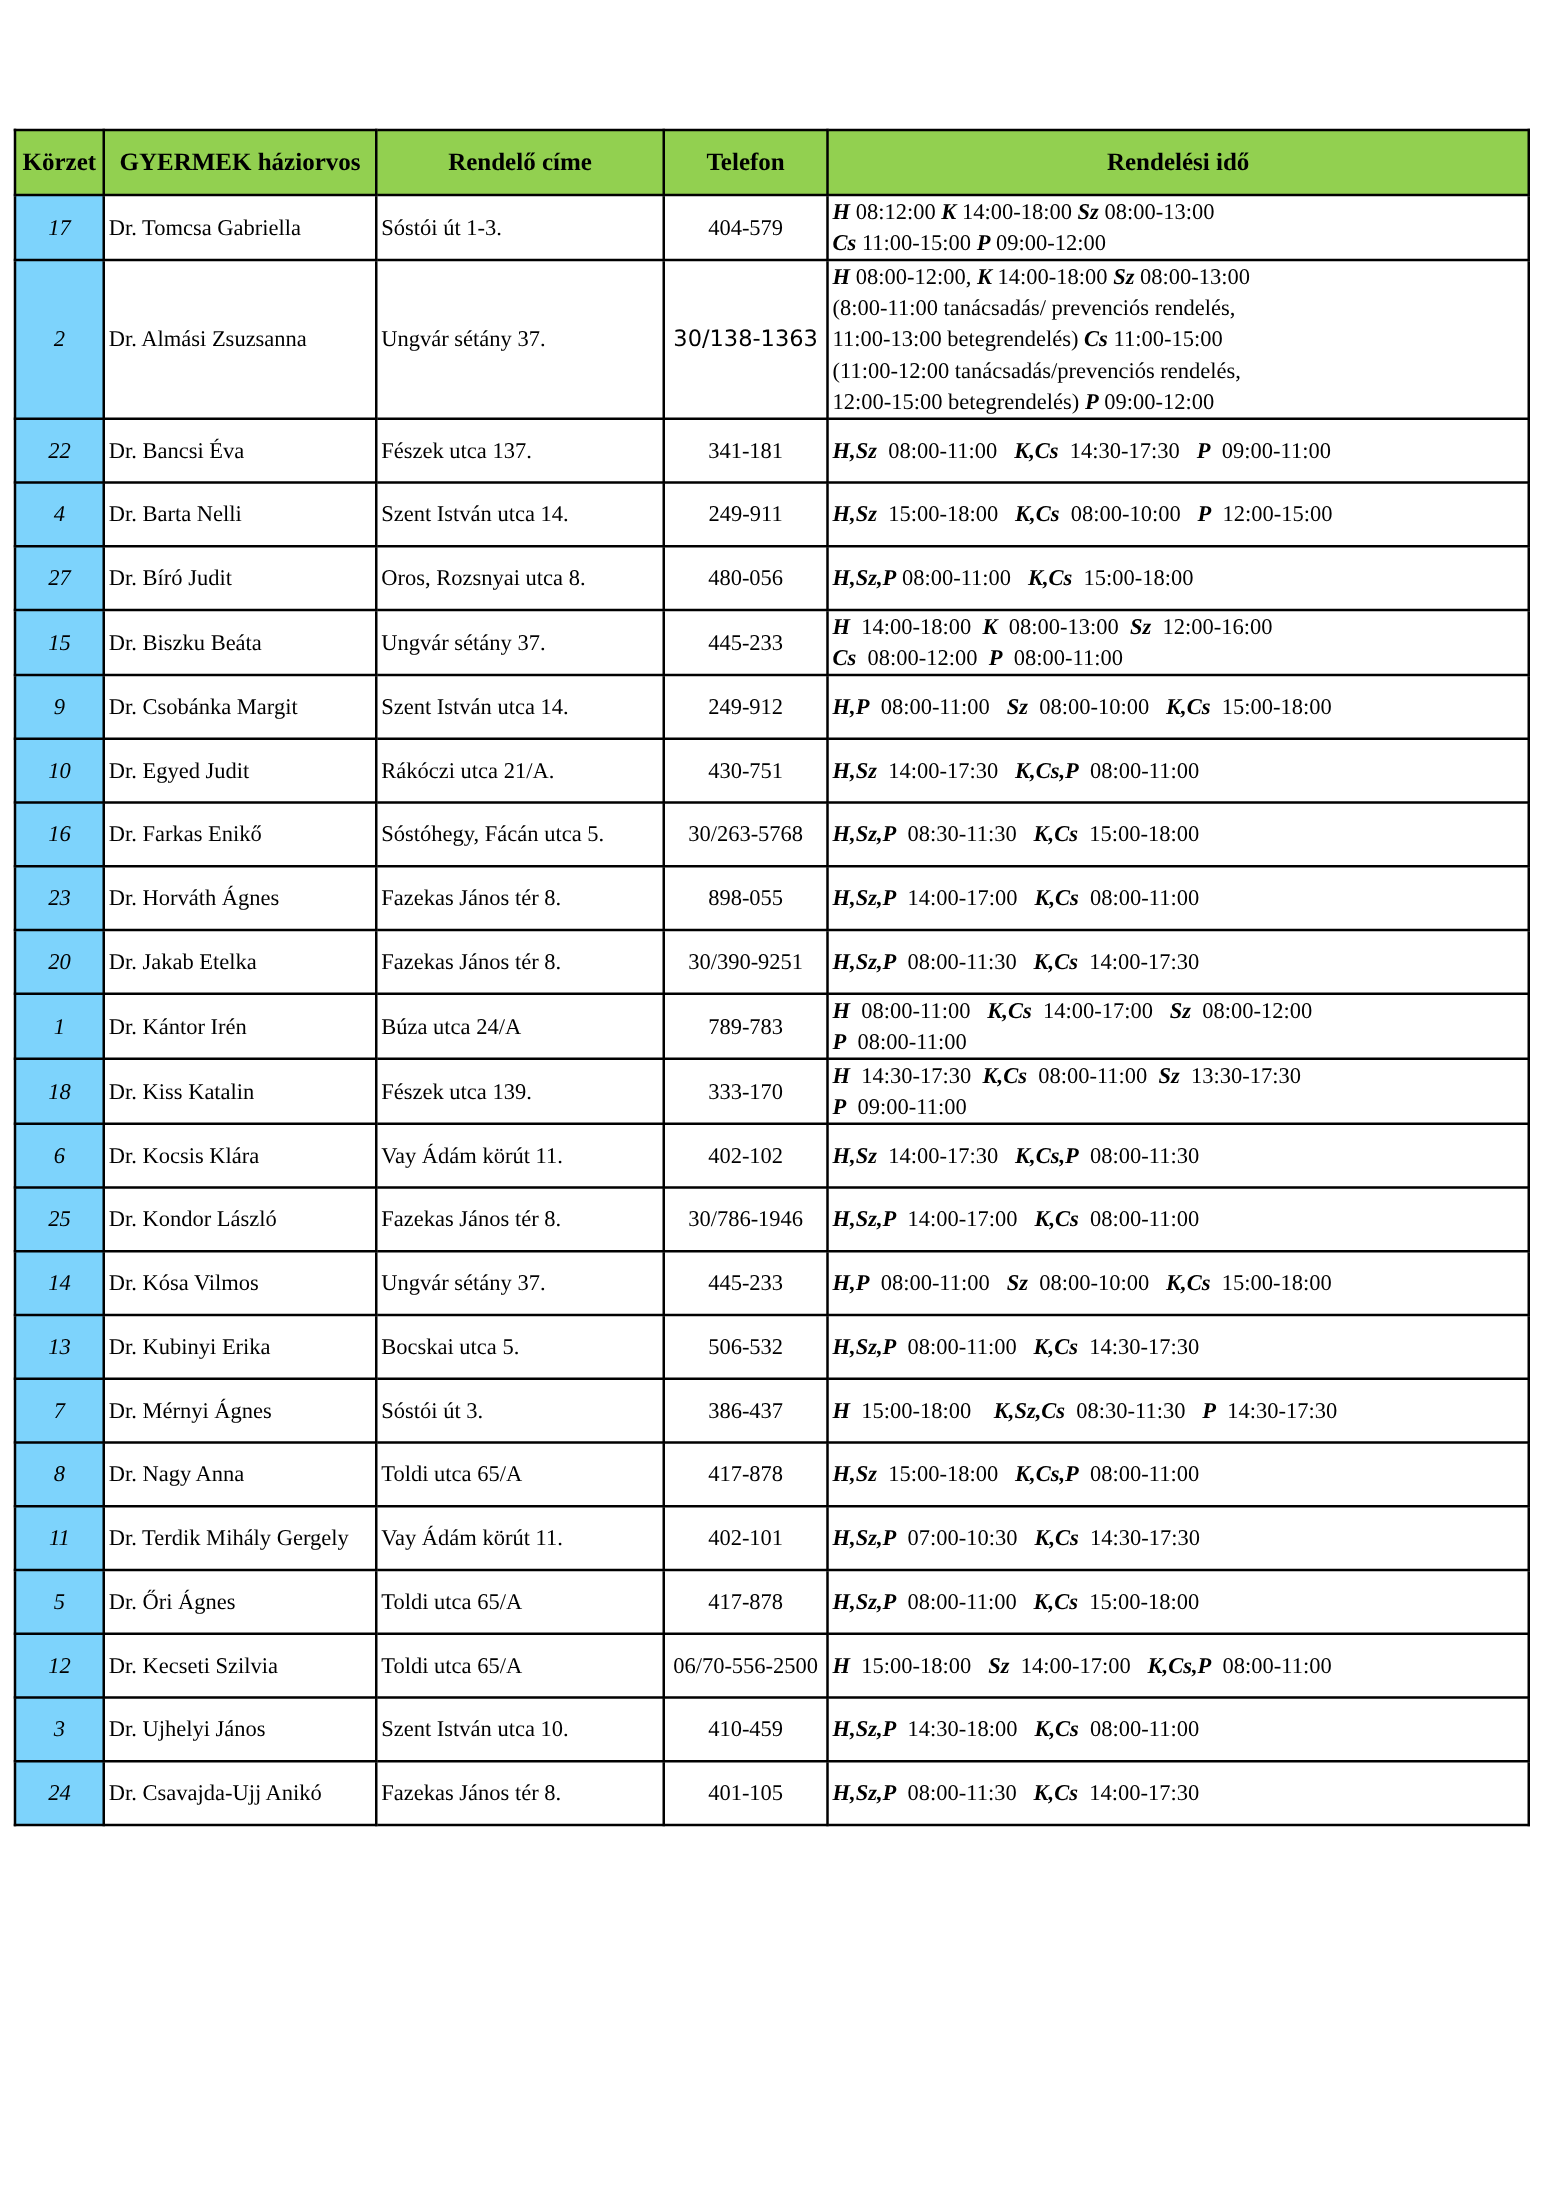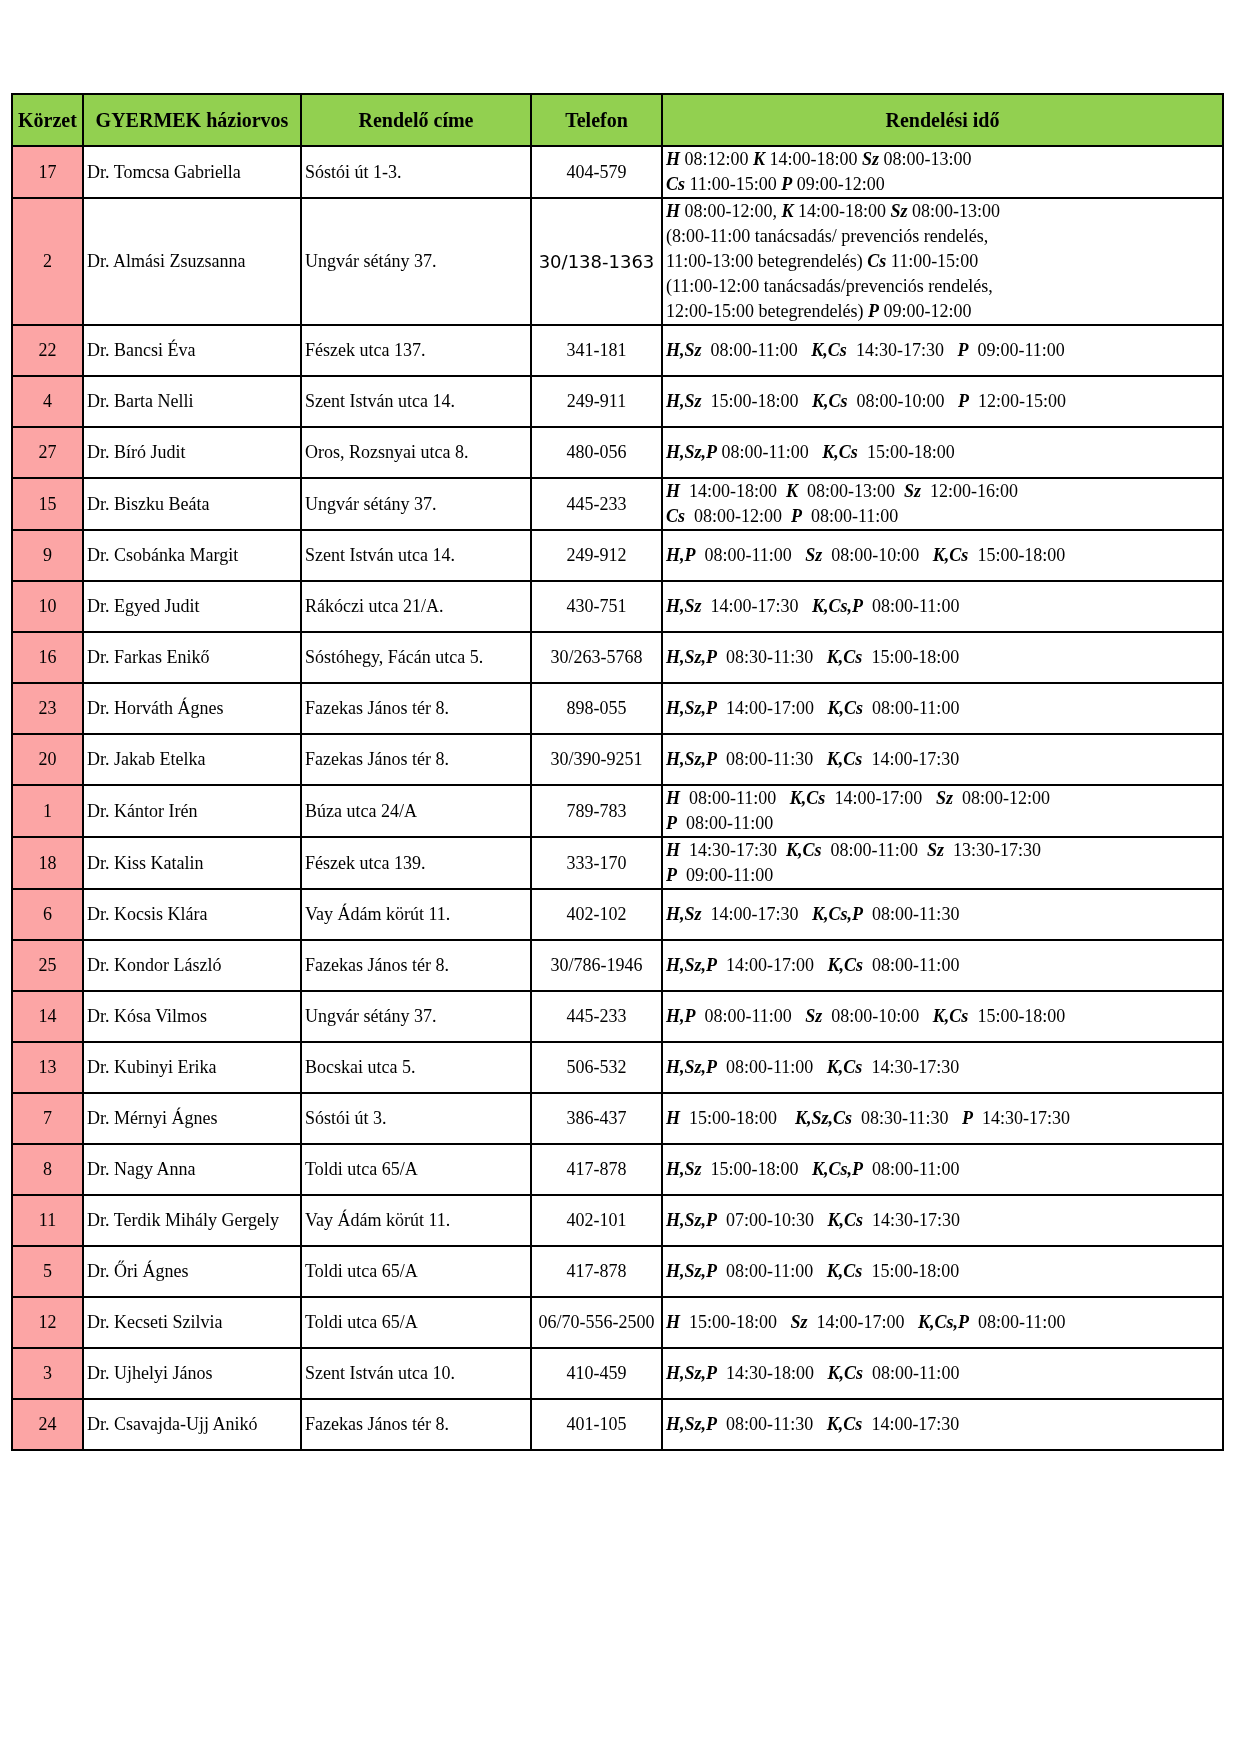--- a/index.html
+++ b/index.html
@@ -1,25 +1,25 @@
 <!DOCTYPE html>
 <html><head>
 <meta charset="utf-8">
 <style>
   html, body { margin: 0; padding: 0; background: #ffffff; }
   body { width: 1240px; height: 1754px; position: relative; font-family: "Liberation Serif", serif; color: #000; }
   #doc-table {
-    position: absolute; left: 11px; top: 93px;
+    position: absolute; left: 11px; top: 103px;
     width: 1211px; border-collapse: collapse; table-layout: fixed;
     font-family: "Liberation Serif", serif; font-size: 18px;
   }
   #doc-table th, #doc-table td { border: 2px solid #000; padding: 0 3px; vertical-align: middle; line-height: 25px; }
   #doc-table th { background: #92d050; font-weight: bold; font-size: 20px; height: 50px; text-align: center; }
   #doc-table td { height: 49px; }
-  td.korzet { background: #fca5a5; text-align: center; }
+  td.korzet { background: #7dd3fc; text-align: center; font-style: italic; }
   td.name, td.addr { text-align: left; white-space: nowrap; }
   td.phone { text-align: center; white-space: nowrap; }
   td.phone.sans { font-family: "DejaVu Sans", sans-serif; font-size: 18px; }
   td.sched { text-align: left; white-space: nowrap; }
   .sched-line { display: block; }
   .day { font-weight: bold; font-style: italic; }
   tr.tall td { height: 128px; }
 </style>
 </head>
 <body>

